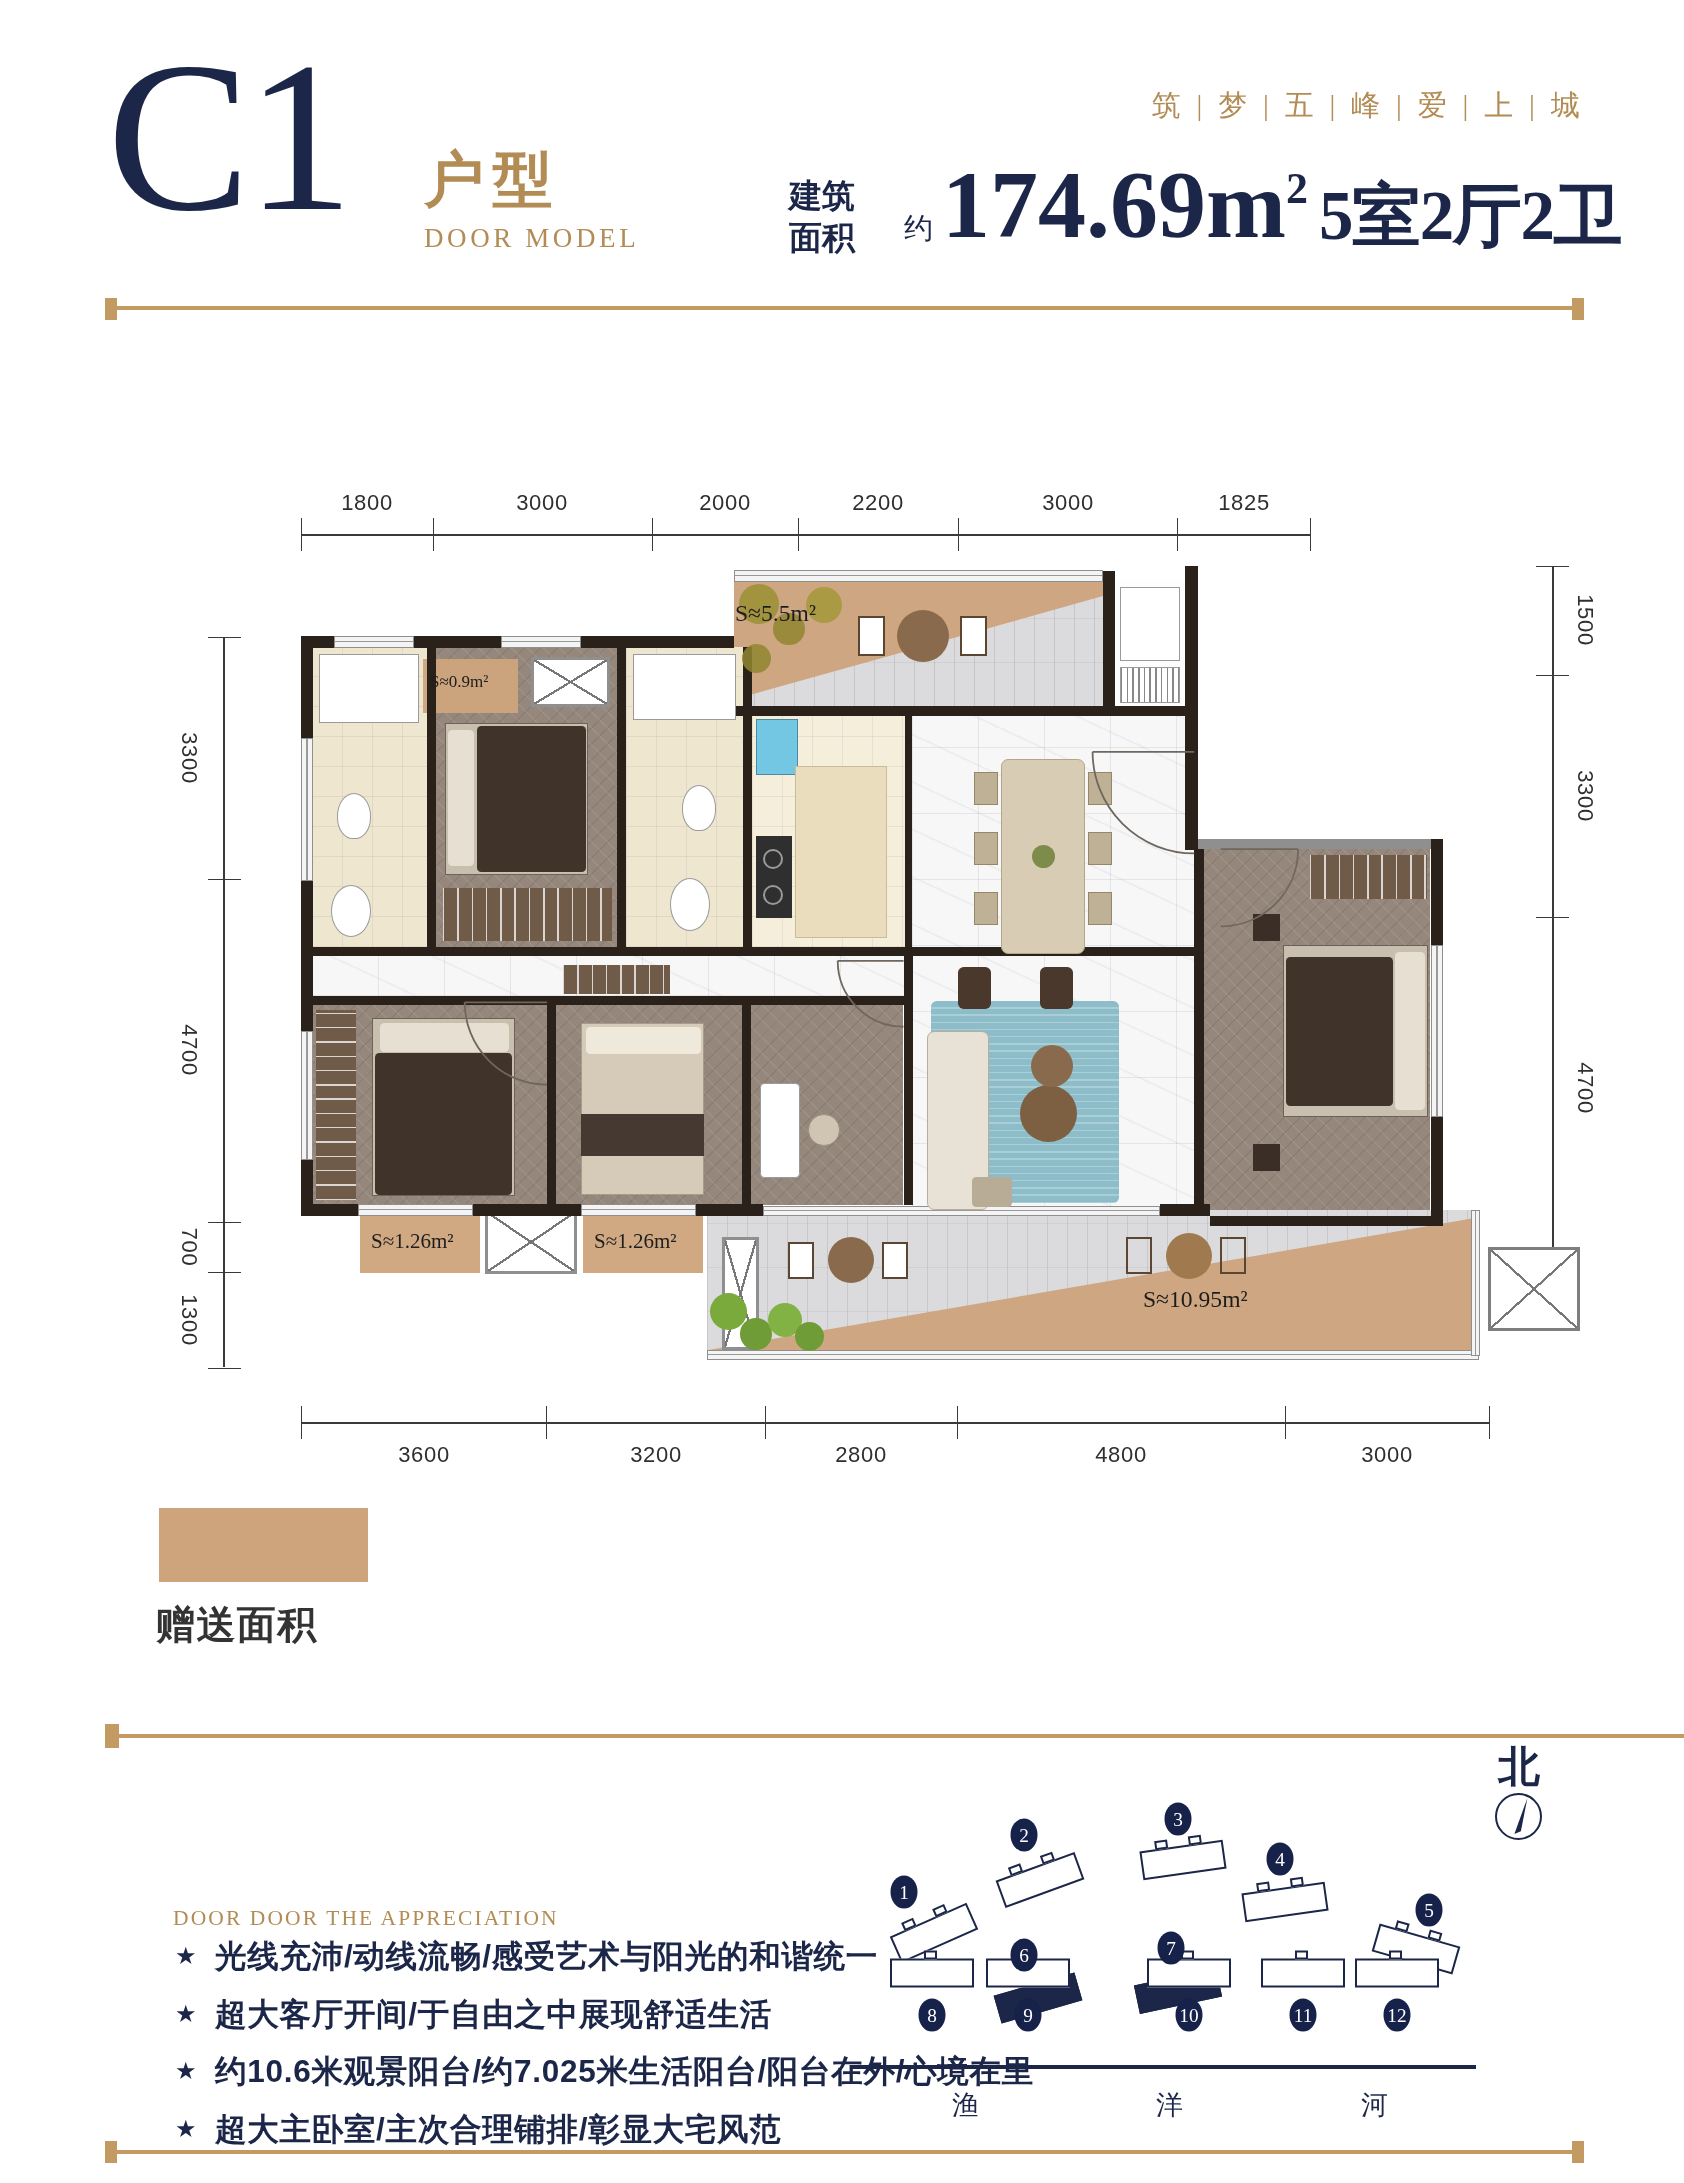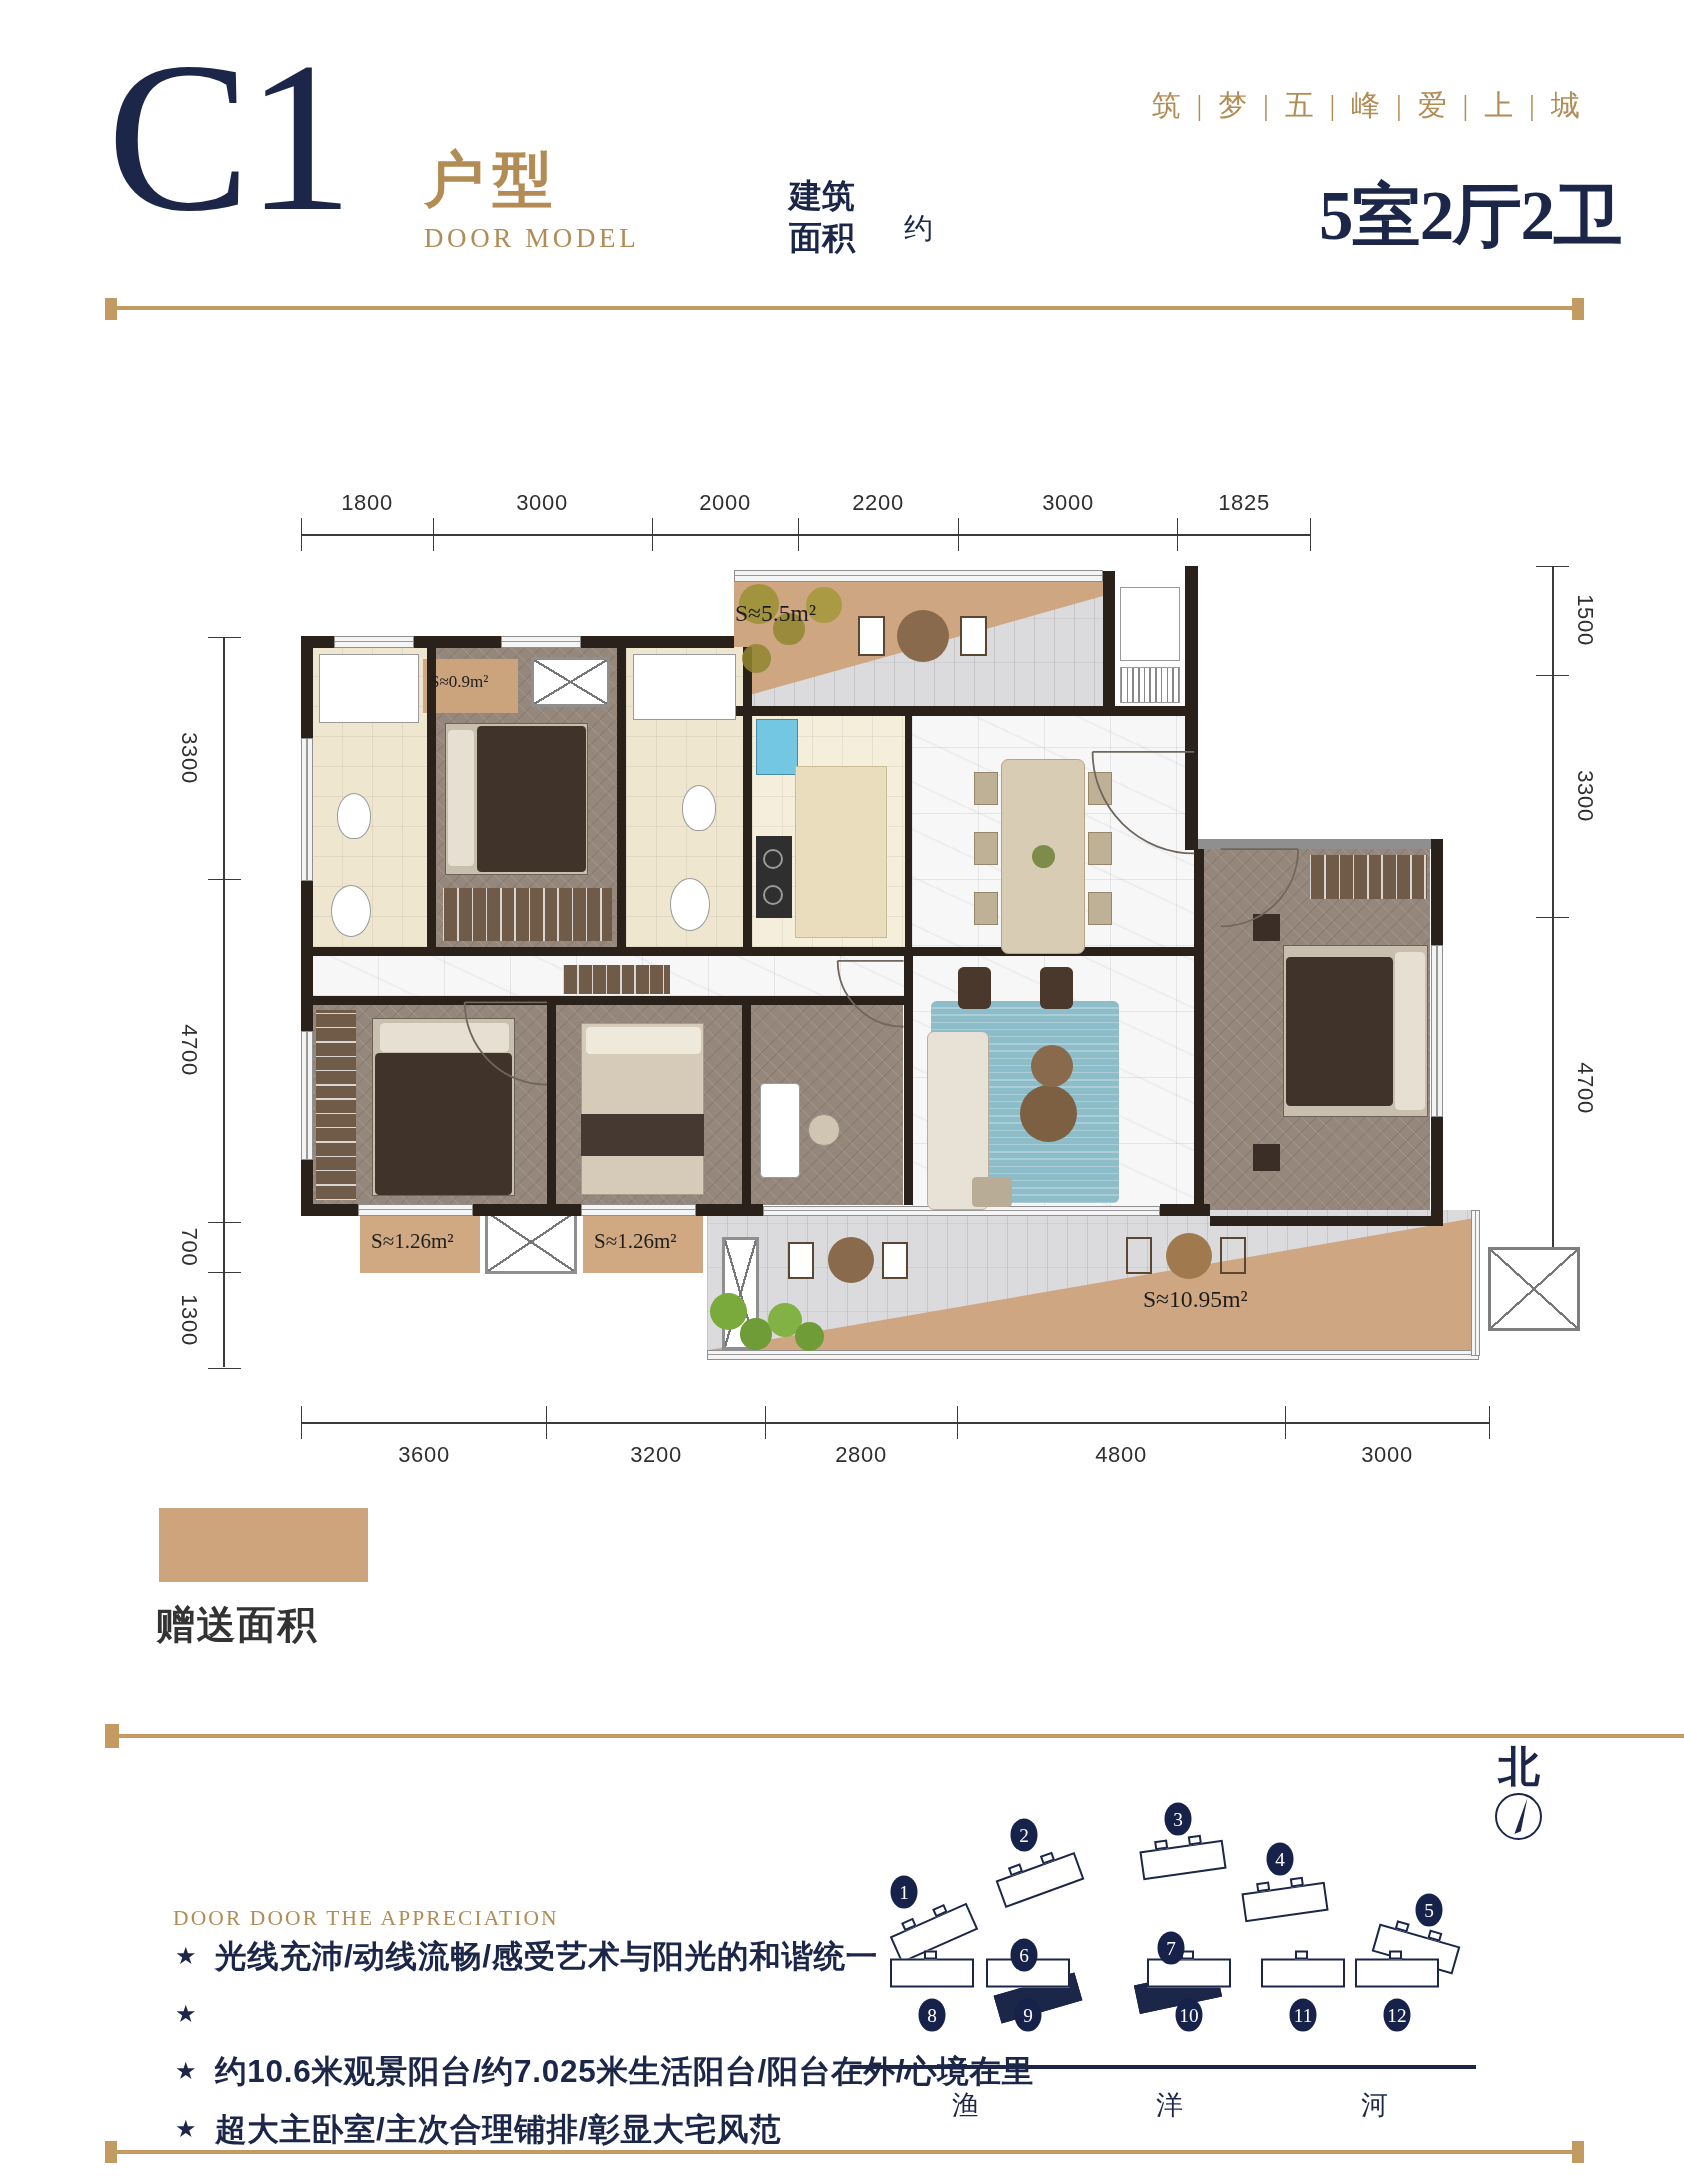--- a/index.html
+++ b/index.html
@@ -68,20 +68,23 @@
   <div class="abs serif navy" style="left:107px;top:29px;font-size:215px;line-height:1;letter-spacing:-4.3px;">C1</div>
   <div class="abs serif gold" style="left:424px;top:140px;font-size:60px;letter-spacing:8.6px;font-weight:bold;">户型</div>
   <div class="abs serif gold" style="left:424px;top:223px;font-size:27px;letter-spacing:3.6px;">DOOR MODEL</div>
   <div class="abs serif gold" style="right:100px;top:86px;font-size:29px;letter-spacing:4.3px;">筑 | 梦 | 五 | 峰 | 爱 | 上 | 城</div>
 
   <div class="abs navy" style="left:789px;top:175px;font-size:33px;font-weight:bold;line-height:42px;">
     <div>建筑</div>
     <div>面积</div>
   </div>
   <div class="abs navy" style="left:904px;top:209px;font-size:29px;">约</div>
+  <div class="abs serif navy" style="left:942px;top:152px;font-size:96px;font-weight:bold;line-height:1.1;">
+    <span>174.69m</span><sup style="font-size:44px;vertical-align:34px;">2</sup>
+  </div>
   <div class="abs serif navy" style="left:1319px;top:170px;font-size:69px;font-weight:bold;letter-spacing:-1.4px;">5室2厅2卫</div>
 
   <div class="cap" style="left:105px;top:298px;width:11.5px;height:21.5px;"></div>
   <div class="gline" style="left:116px;top:306px;width:1456px;height:4.3px;"></div>
   <div class="cap" style="left:1572px;top:298px;width:11.5px;height:21.5px;"></div>
 
   <div class="dline" style="left:301px;top:534px;width:1010px;height:2.1px;"></div>
   <div class="tick" style="left:301px;top:518px;width:1.4px;height:33px;"></div>
   <div class="tick" style="left:433px;top:518px;width:1.4px;height:33px;"></div>
   <div class="tick" style="left:652px;top:518px;width:1.4px;height:33px;"></div>
@@ -286,20 +289,21 @@
 
   <div class="abs serif gold" style="left:173px;top:1906px;font-size:21.5px;letter-spacing:2.1px;">DOOR DOOR THE APPRECIATION</div>
 
   <div class="abs" style="left:175px;top:1938px;width:895px;">
     <div class="feat">
       <span class="star">★</span>
       <span class="txt">光线充沛/动线流畅/感受艺术与阳光的和谐统一</span>
     </div>
     <div class="feat">
       <span class="star">★</span>
+      <span class="txt">超大客厅开间/于自由之中展现舒适生活</span>
     </div>
     <div class="feat">
       <span class="star">★</span>
       <span class="txt">约10.6米观景阳台/约7.025米生活阳台/阳台在外/心境在里</span>
     </div>
     <div class="feat">
       <span class="star">★</span>
       <span class="txt">超大主卧室/主次合理铺排/彰显大宅风范</span>
     </div>
   </div>

